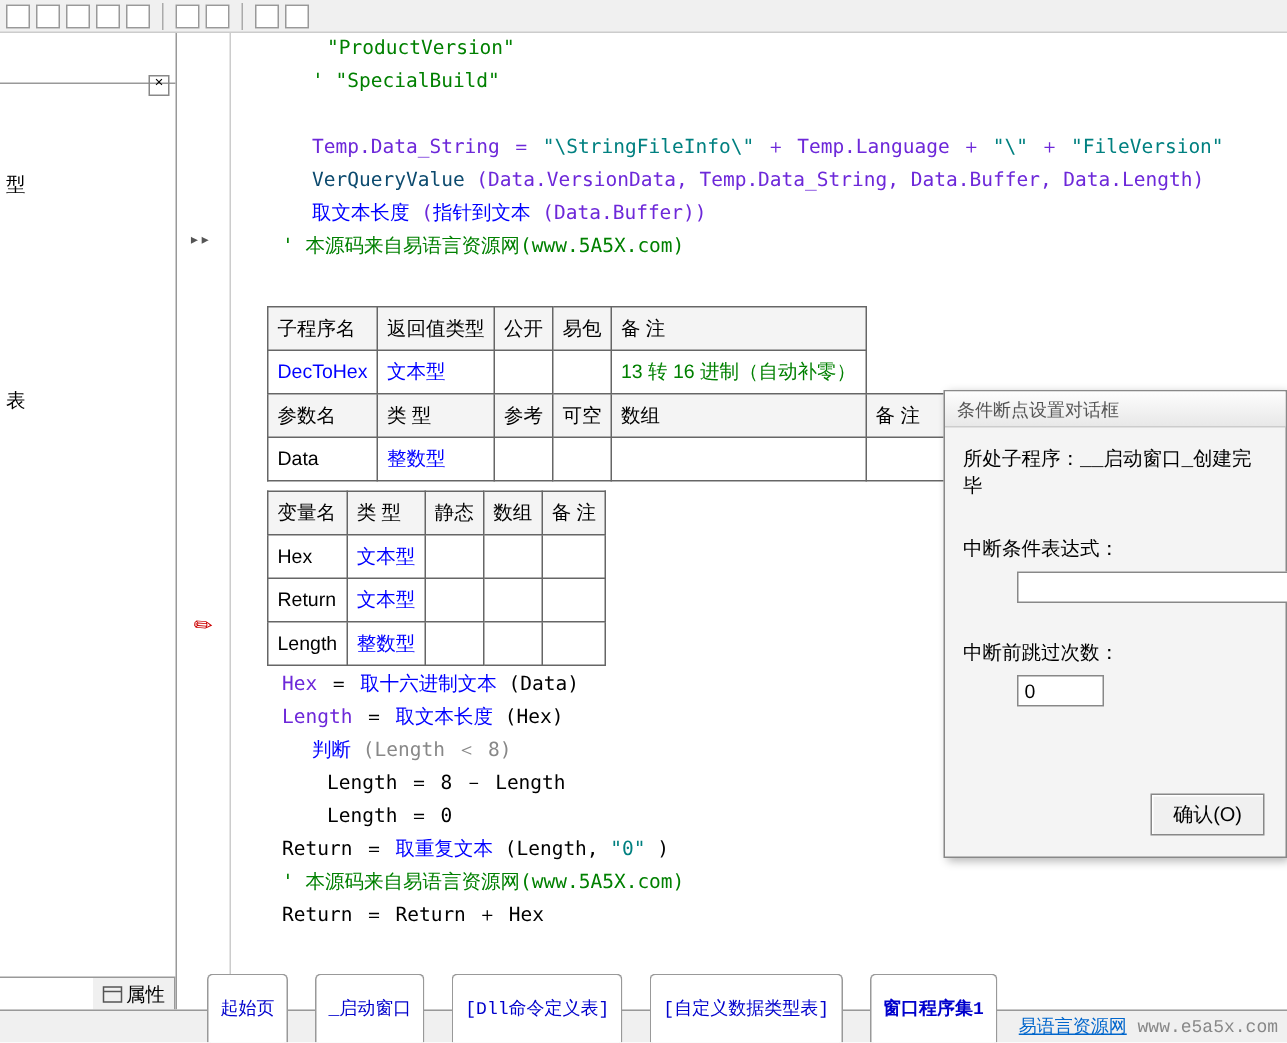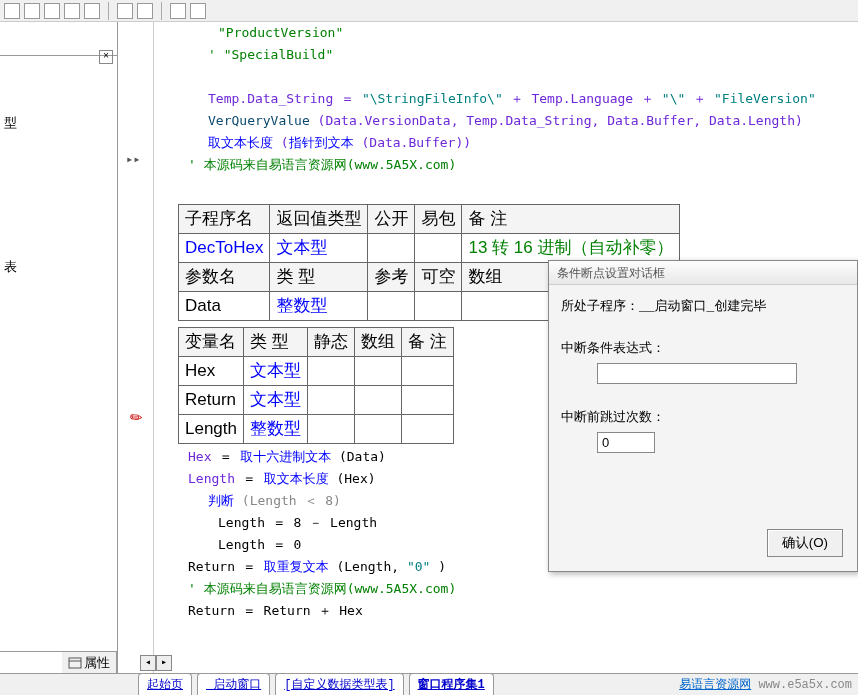--- a/index.html
+++ b/index.html
@@ -104,60 +104,59 @@
 .purple { color: #0c4a6e; }
 .black { color: #6d28d9; }
 table.epl {
   border-collapse: collapse;
   margin: 6px 0 2px 20px;
 }
 table.epl td, table.epl th {
   border: 1px solid #666;
   padding: 3px 6px;
   font-family: "SimSun", sans-serif;
-  font-size: 17px;
+  font-size: 13px;
   text-align: left;
   background: #fff;
 }
 table.epl th { background: #f4f4f4; font-weight: normal; }
 .bottom-tabs {
   height: 22px;
   background: #f0f0f0;
   border-top: 1px solid #999;
   display: flex;
   align-items: flex-end;
   padding-left: 138px;
   position: relative;
 }
 .btab {
-  padding: 2px 8px;
-  margin-right: 5px;
+  padding: 14px 8px;
+  margin-right: 18px;
   border: 1px solid #999;
   border-bottom: none;
   background: #fff;
   color: #0000cc;
   font-size: 12px;
   cursor: pointer;
   border-radius: 4px 4px 0 0;
-  text-decoration: underline;
 }
 .btab.active { font-weight: bold; }
 .watermark {
   position: absolute;
   right: 6px;
   bottom: 2px;
   font-size: 12px;
 }
 .watermark a { color: #0066cc; text-decoration: underline; }
 .watermark span { color: #888; }
 .dialog {
   position: absolute;
   right: 0;
   top: 260px;
-  width: 310px;
+  width: 229px;
   height: 312px;
   background: #f4f4f4;
   border: 1px solid #888;
   box-shadow: 2px 2px 6px rgba(0,0,0,0.3);
 }
 .dialog-title {
   height: 24px;
   background: linear-gradient(#fdfdfd,#e8e8e8);
   border-bottom: 1px solid #ccc;
   padding: 4px 8px;
@@ -366,20 +365,21 @@
 <div class="pencil-cursor">✎</div>
 
 <div class="scroll-nav">
   <div>◂</div>
   <div>▸</div>
 </div>
 
 <div class="bottom-tabs">
   <div class="btab">起始页</div>
   <div class="btab">_启动窗口</div>
+  <div class="btab">[Dll命令定义表]</div>
   <div class="btab">[自定义数据类型表]</div>
   <div class="btab active">窗口程序集1</div>
   <div class="watermark">
     <a>易语言资源网</a>
     <span>www.e5a5x.com</span>
   </div>
 </div>
 
 <div class="dialog">
   <div class="dialog-title">条件断点设置对话框</div>

